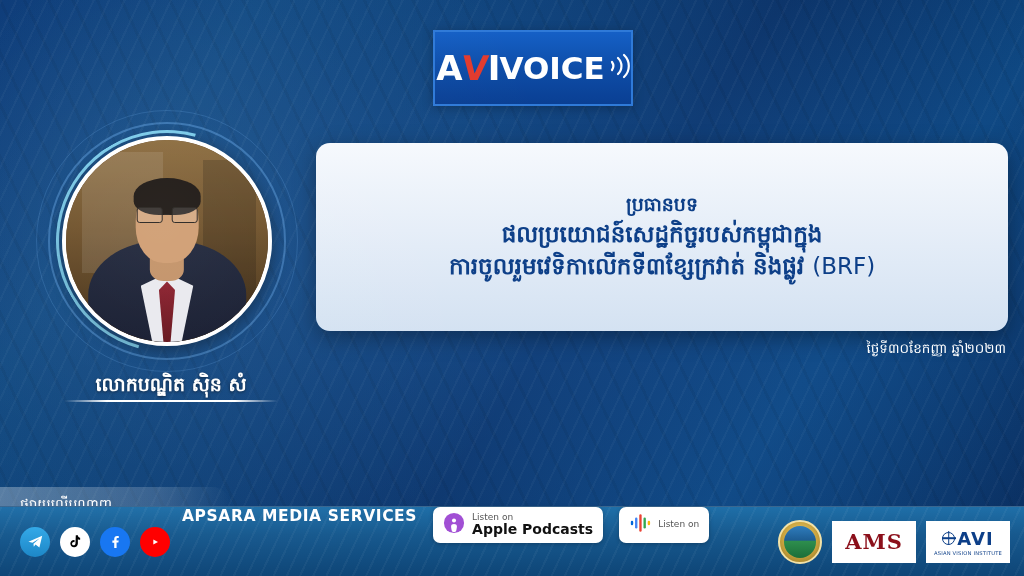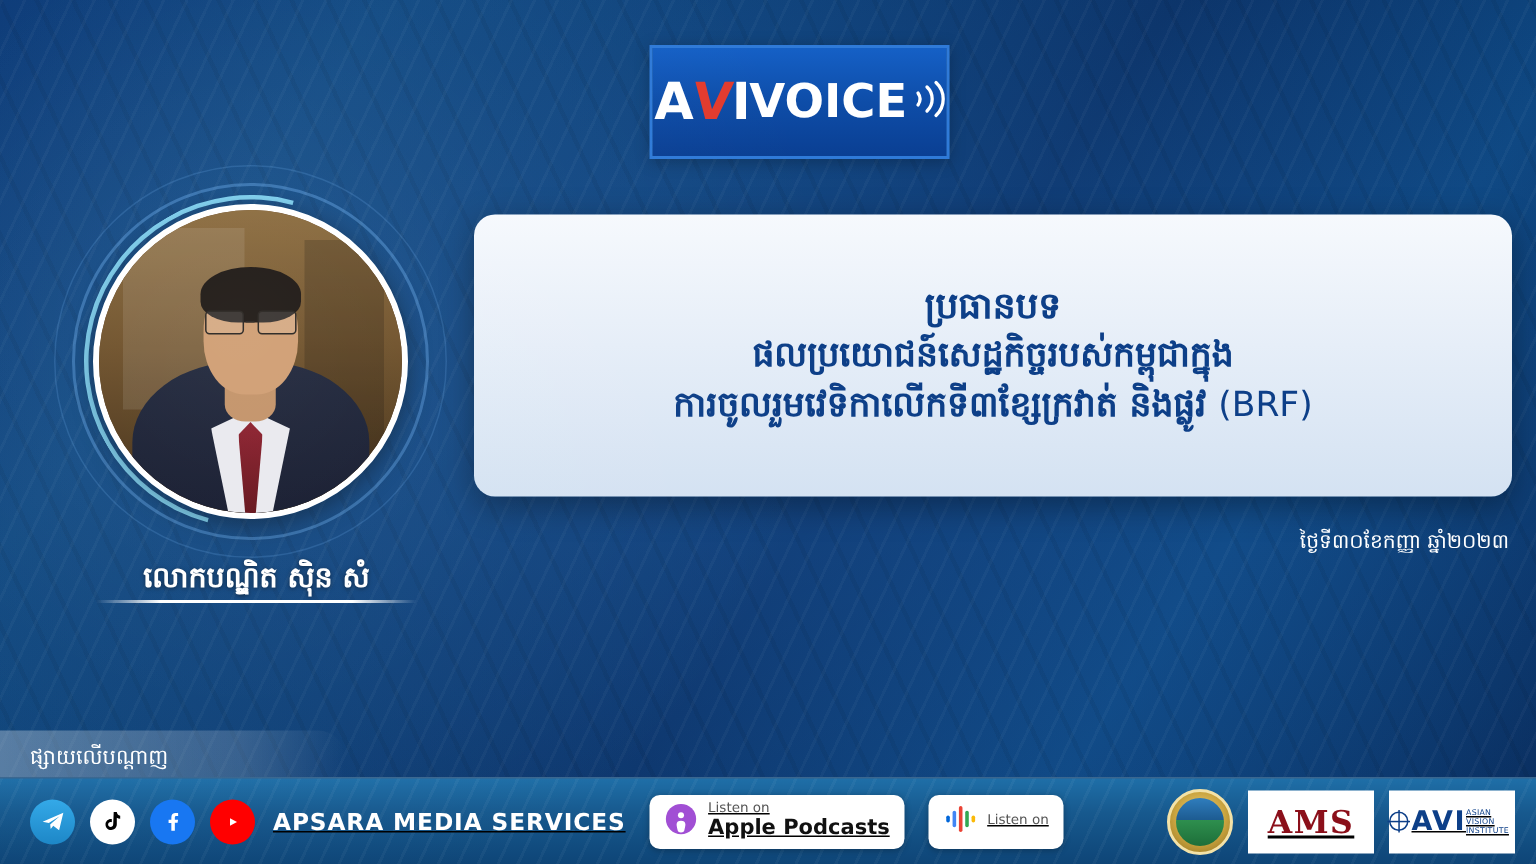--- a/index.html
+++ b/index.html
@@ -131,52 +131,51 @@
     display: flex; flex-direction: column; align-items: center; justify-content: center;
     padding: 8px 16px;
   }
   .title-line {
     color: #0d3f88;
     font-weight: bold;
     text-align: center;
     line-height: 1.42;
     font-family: "DejaVu Sans", sans-serif;
   }
-  .t1 { font-size: 24px; }
+  .t1 { font-size: 19px; }
   .t2 { font-size: 23px; }
   .t3 { font-size: 23px; }
   .brf { font-weight: normal; }
 
   
   .meta {
-    position: absolute; right: 18px; top: 352px; width: 620px;
+    position: absolute; right: 18px; top: 340px; width: 620px;
     text-align: right; color: #ffffff;
   }
   .meta-date { font-size: 13.5px; margin-bottom: 5px; }
   .meta-by { font-size: 13px; color: #eaf2fb; }
 
   
   .ribbon {
     position: absolute; left: 0; top: 487px; width: 230px; height: 36px;
     background: linear-gradient(90deg, rgba(255,255,255,0.30) 0%, rgba(255,255,255,0.16) 70%, rgba(255,255,255,0.0) 100%);
     border-top-right-radius: 18px;
     display: flex; align-items: center;
   }
   .ribbon span {
     color: #ffffff; font-size: 14px; padding-left: 20px;
     font-family: "DejaVu Sans", sans-serif;
   }
 
   
   .footer {
-    position: absolute; left: 0; bottom: 0; width: 1024px; height: 58px;
+    position: absolute; left: 0; bottom: 0; width: 1024px; height: 70px;
     background: linear-gradient(180deg,#1f6fa8 0%, #17598e 40%, #0e4577 100%);
-    display: flex; align-items: center;
+    display: flex; 
     border-top: 1px solid rgba(255,255,255,0.18);
-    text-decoration: underline;
   }
   .footer::before {
     content:""; position:absolute; inset:0;
     background: repeating-linear-gradient(115deg, rgba(255,255,255,0.04) 0 2px, rgba(255,255,255,0) 2px 12px);
     pointer-events:none;
   }
   .social { display: flex; align-items: center; gap: 10px; margin-left: 20px; z-index:2; }
   .sic { width: 30px; height: 30px; border-radius: 50%; display:flex; align-items:center; justify-content:center; }
   .sic.telegram { background: linear-gradient(180deg,#34a9e8,#1d87c7); }
   .sic.tiktok { background:#ffffff; }
@@ -202,21 +201,21 @@
   }
   .emblem-inner {
     width: 32px; height: 32px; border-radius: 50%;
     background: linear-gradient(180deg,#2f7dbd 0%, #1d5c92 45%, #2e8f4e 46%, #1d6e39 100%);
   }
   .ams-box {
     width: 84px; height: 42px; background:#ffffff; display:flex; align-items:center; justify-content:center;
   }
   .ams-box span { color:#8b0f1a; font-weight: bold; font-size: 21px; letter-spacing: 1px; font-family: "DejaVu Serif", serif; }
   .avi-box {
-    width: 84px; height: 42px; background:#ffffff; display:flex; align-items:center; justify-content:center;
+    width: 84px; height: 42px; background:#ffffff; display:flex; flex-direction:column; align-items:center; justify-content:center;
   }
   .avi-top { color:#0d3f88; font-weight: bold; font-size: 18px; letter-spacing: 1px; display:flex; align-items:center; gap:2px; }
   .avi-sub { color:#0d3f88; font-size: 5.2px; letter-spacing: 0.2px; margin-top:1px; }
   .avi-globe { width:13px; height:13px; border-radius:50%; border:1.6px solid #0d3f88; position:relative; }
   .avi-globe::before { content:""; position:absolute; left:50%; top:-1.6px; bottom:-1.6px; width:1.6px; background:#0d3f88; transform:translateX(-50%); }
   .avi-globe::after { content:""; position:absolute; top:50%; left:-1.6px; right:-1.6px; height:1.6px; background:#0d3f88; transform:translateY(-50%); }
 </style>
 </head>
 <body>
 

